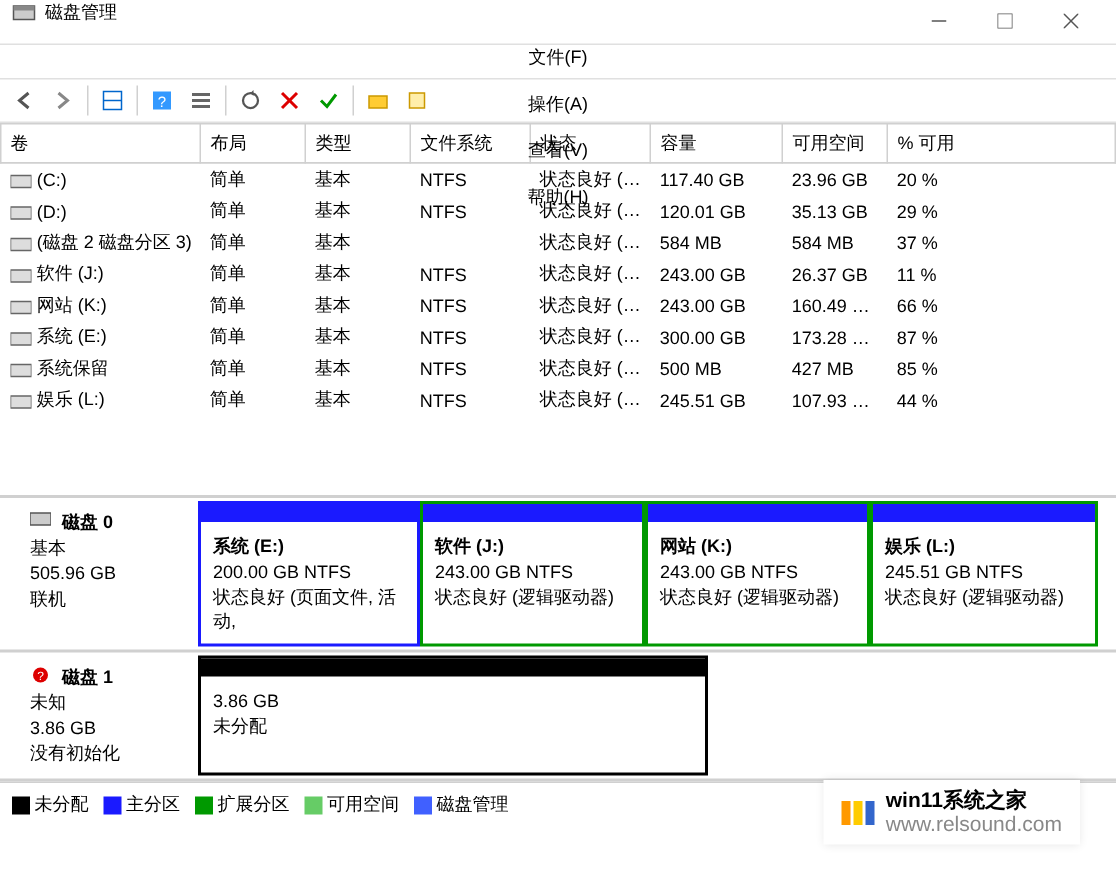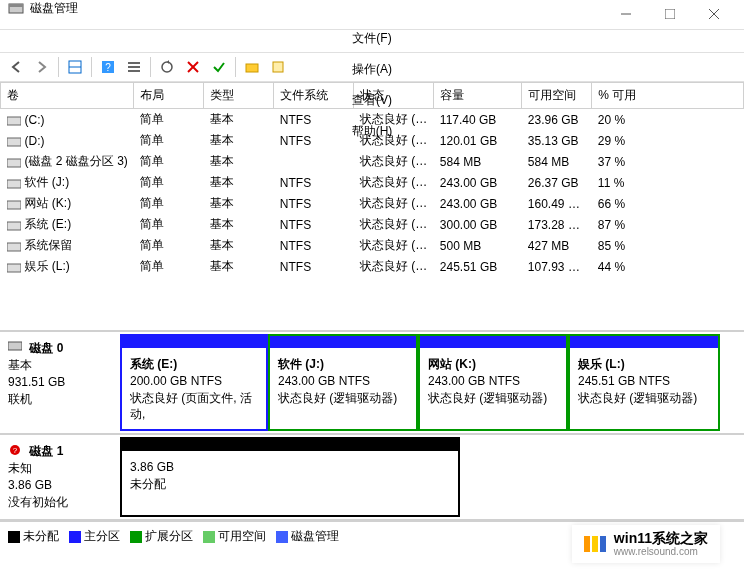--- a/index.html
+++ b/index.html
@@ -14,36 +14,36 @@
 .toolbar { height: 30px; display: flex; align-items: center; padding: 0 4px; gap: 2px; border-top: 1px solid #e0e0e0; border-bottom: 1px solid #e0e0e0; }
 .tbtn { width: 24px; height: 24px; display: flex; align-items: center; justify-content: center; border: 1px solid transparent; }
 .sep { width: 1px; height: 20px; background: #d0d0d0; margin: 0 2px; }
 .grid { border-collapse: collapse; width: 100%; }
 .grid th { text-align: left; font-weight: normal; padding: 4px 6px; border: 1px solid #d0d0d0; background: #fff; font-size: 12px; }
 .grid td { padding: 2px 6px; font-size: 12px; white-space: nowrap; }
 .volpanel { height: 250px; overflow: hidden; border-bottom: 2px solid #d0d0d0; }
 .volicon { display: inline-block; width: 14px; height: 10px; vertical-align: middle; margin-right: 4px; }
 .diskpanel { padding: 0; }
 .diskrow { display: flex; border-bottom: 2px solid #d0d0d0; min-height: 80px; }
-.diskinfo { width: 118px; padding: 8px 8px; font-size: 12px; line-height: 1.4; }
+.diskinfo { width: 118px; padding: 8px 8px; font-size: 12px; line-height: 1.4; margin-left: 12px; }
 .diskinfo .diskicon { display: inline-block; margin-right: 4px; vertical-align: middle; }
 .diskinfo .diskname { font-weight: bold; }
 .diskparts { flex: 1; display: flex; padding: 2px; gap: 0; position: relative; }
 .part { border: 1px solid #333; position: relative; padding: 6px 8px; font-size: 12px; line-height: 1.4; }
 .part .stripe { position: absolute; top: 0; left: 0; right: 0; height: 12px; }
 .part .pbody { margin-top: 14px; }
 .part .pname { font-weight: bold; }
 .legend { display: flex; align-items: center; gap: 10px; padding: 6px 8px; font-size: 12px; border-top: 1px solid #d0d0d0; }
 .lgbox { width: 12px; height: 12px; display: inline-block; margin-right: 3px; vertical-align: middle; }
 .watermark { position: absolute; right: 24px; bottom: 20px; background: #fff; padding: 6px 12px; display: flex; align-items: center; gap: 8px; box-shadow: 0 0 6px rgba(0,0,0,.1); }
 .wmlogo { display: flex; gap: 2px; }
 .wmlogo span { width: 6px; height: 16px; }
 .wmtxt { line-height: 1.1; }
 .wmtxt .big { font-size: 14px; font-weight: bold; }
-.wmtxt .small { font-size: 10px; color: #888; }
+.wmtxt .small { font-size: 14px; color: #888; }
 </style>
 </head>
 <body>
 
 <div class="titlebar">
   <span class="icon">
     <svg width="16" height="16">
         <rect x="1" y="4" width="14" height="9" fill="#ccc" stroke="#555"></rect>
         <rect x="1" y="4" width="14" height="3" fill="#888"></rect>
       </svg>
@@ -255,21 +255,21 @@
 </div>
 
 <div class="diskpanel">
   <div class="diskrow">
     <div class="diskinfo">
       <span class="diskicon"><svg width="14" height="12">
             <rect x="0" y="2" width="14" height="8" fill="#ccc" stroke="#555"></rect>
           </svg></span>
       <span class="diskname">磁盘 0</span><br>
       <span>基本</span><br>
-      <span>931.51 GB</span><br>
+      <span>505.96 GB</span><br>
       <span>联机</span>
     </div>
     <div class="diskparts" id="disk0-parts">
         <div class="part" style="flex: 0 0 148px; border-color: rgb(26, 26, 255); border-width: 2px;">
           <div class="stripe" style="background:#1a1aff"></div>
           <div class="pbody">
             <div class="pname">系统 (E:)</div>
             <div>200.00 GB NTFS</div>
             <div>状态良好 (页面文件, 活动,</div>
           </div>

